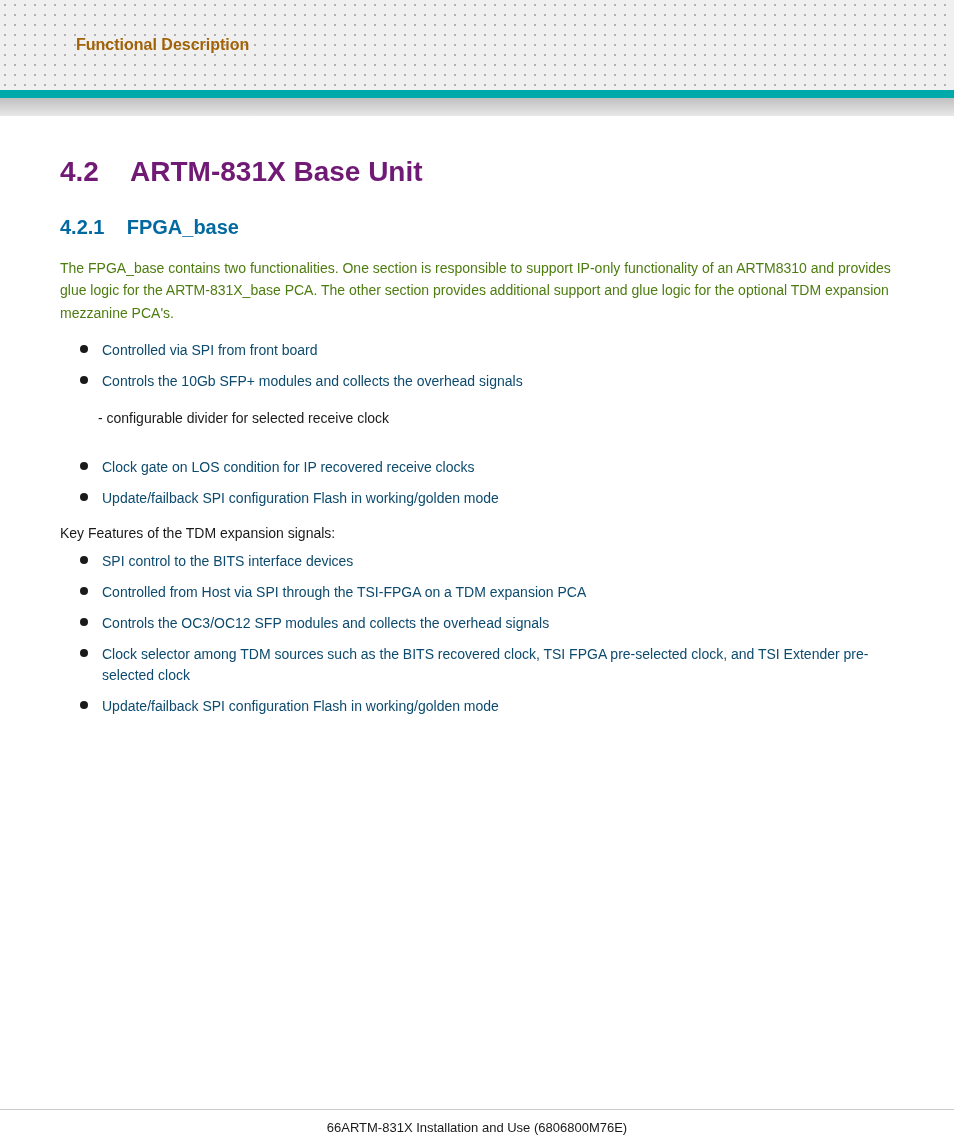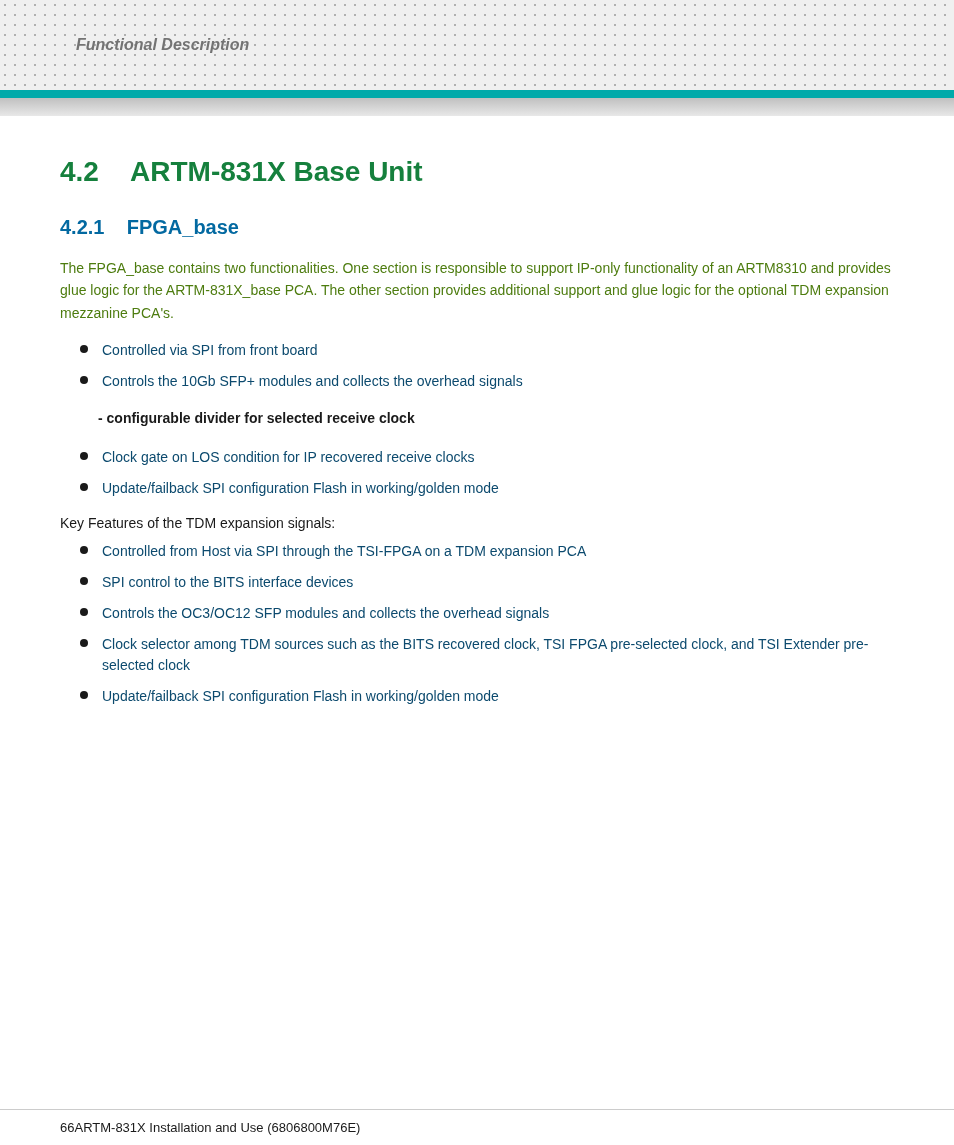--- a/index.html
+++ b/index.html
@@ -44,25 +44,24 @@
       width: 100%;
       height: 100%;
       display: flex;
       align-items: center;
       padding-left: 76px;
     }
 
     .header-title {
       font-size: 16px;
       font-weight: bold;
-      color: #737373;
+      color: #a16207;
       background: transparent;
       z-index: 2;
       position: relative;
-      font-style: italic;
     }
 
     
     .teal-bar {
       width: 100%;
       height: 8px;
       background: #00aaaa;
     }
 
     
@@ -73,21 +72,21 @@
     }
 
     
     .main-content {
       padding: 30px 60px 60px 60px;
     }
 
     .section-heading {
       font-size: 28px;
       font-weight: bold;
-      color: #15803d;
+      color: #701a75;
       margin-bottom: 28px;
       margin-top: 10px;
     }
 
     .subsection-heading {
       font-size: 20px;
       font-weight: bold;
       color: #0369a1;
       margin-bottom: 18px;
     }
@@ -131,37 +130,36 @@
       margin-right: 14px;
       flex-shrink: 0;
     }
 
     .bullet-text {
       flex: 1;
     }
 
     .sub-indent {
       padding-left: 38px;
-      margin-bottom: 18px;
+      margin-bottom: 28px;
       font-size: 14px;
       color: #1a1a1a;
       line-height: 1.5;
-      font-weight: bold;
     }
 
     
     .footer {
       position: absolute;
       bottom: 0;
       left: 0;
       width: 100%;
       border-top: 1px solid #cccccc;
       padding: 10px 60px;
       display: flex;
-      justify-content: flex-start;
+      justify-content: center;
       align-items: center;
       background: #ffffff;
     }
 
     .footer-page {
       font-size: 13px;
       color: #1a1a1a;
     }
 
     .footer-doc {
@@ -222,25 +220,25 @@
       <span class="bullet-dot"></span>
       <span class="bullet-text"> Update/failback SPI configuration Flash in working/golden mode</span>
     </li>
   </ul>
 
   <p class="key-features-label">Key Features of the TDM expansion signals:</p>
 
   <ul class="bullet-list">
     <li>
       <span class="bullet-dot"></span>
+      <span class="bullet-text"> SPI control to the BITS interface devices</span>
+    </li>
+    <li>
+      <span class="bullet-dot"></span>
       <span class="bullet-text">Controlled from Host via SPI through the TSI-FPGA on a TDM expansion PCA</span>
-    </li>
-    <li>
-      <span class="bullet-dot"></span>
-      <span class="bullet-text"> SPI control to the BITS interface devices</span>
     </li>
     <li>
       <span class="bullet-dot"></span>
       <span class="bullet-text">Controls the OC3/OC12 SFP modules and collects the overhead signals</span>
     </li>
     <li>
       <span class="bullet-dot"></span>
       <span class="bullet-text">Clock selector among TDM sources such as the BITS recovered clock, TSI FPGA pre-selected clock, and TSI Extender pre-selected clock</span>
     </li>
     <li>

